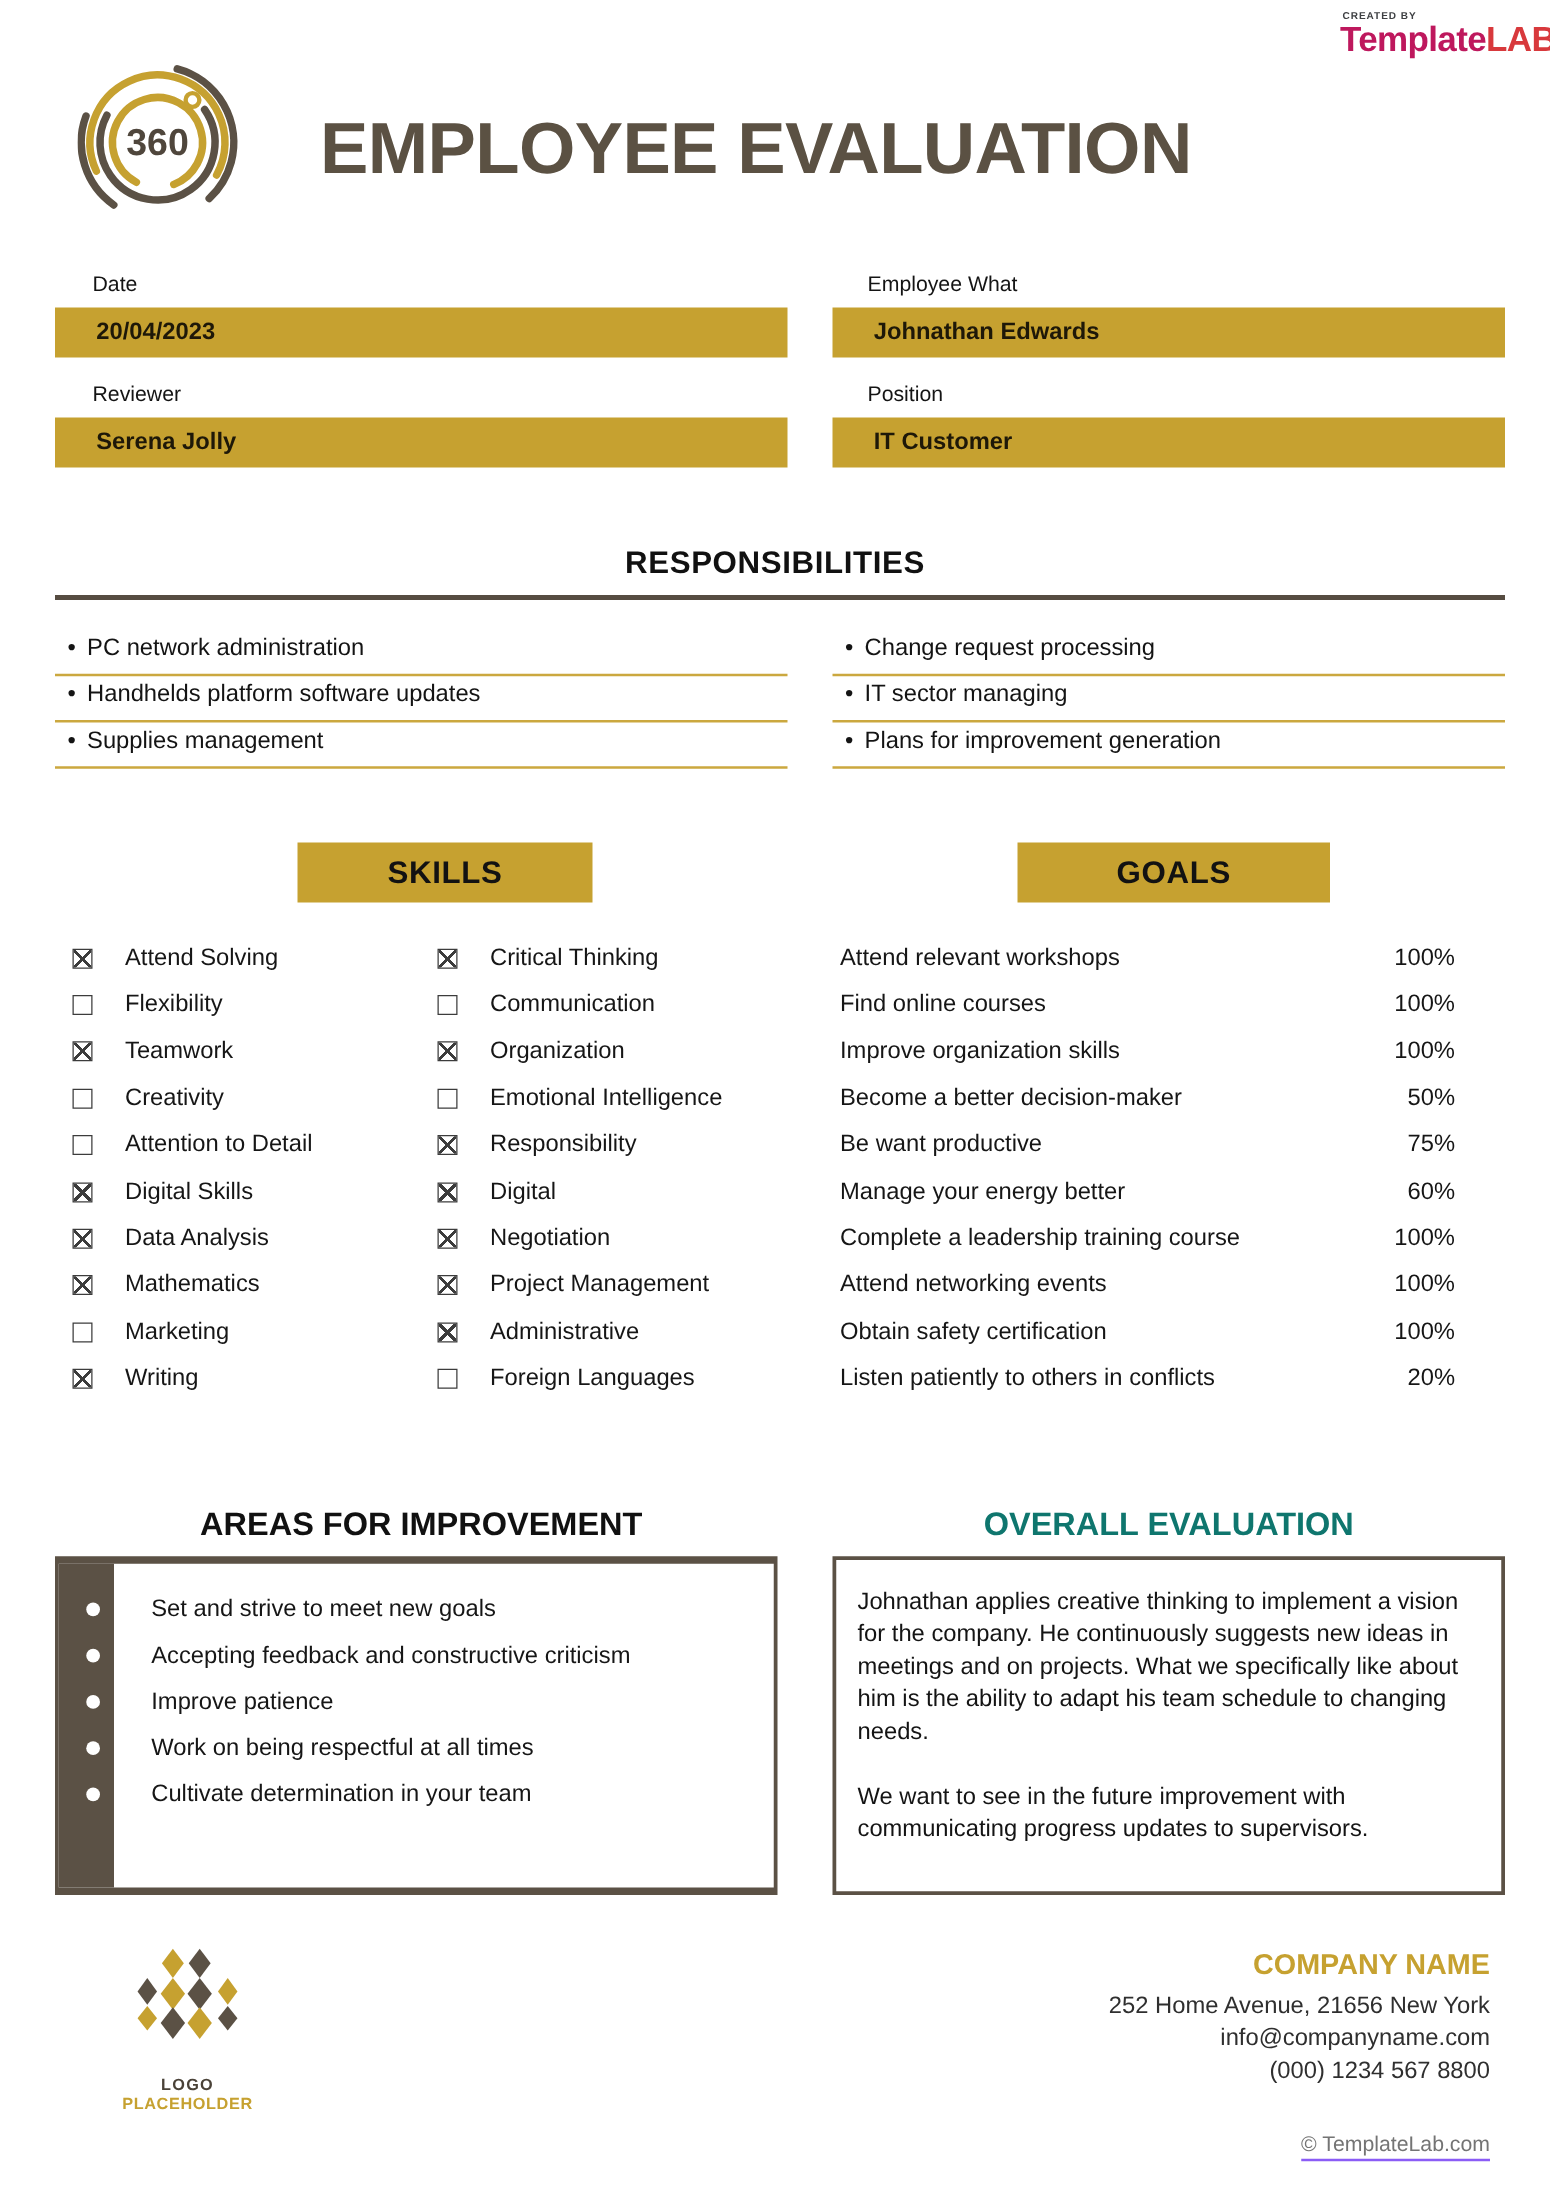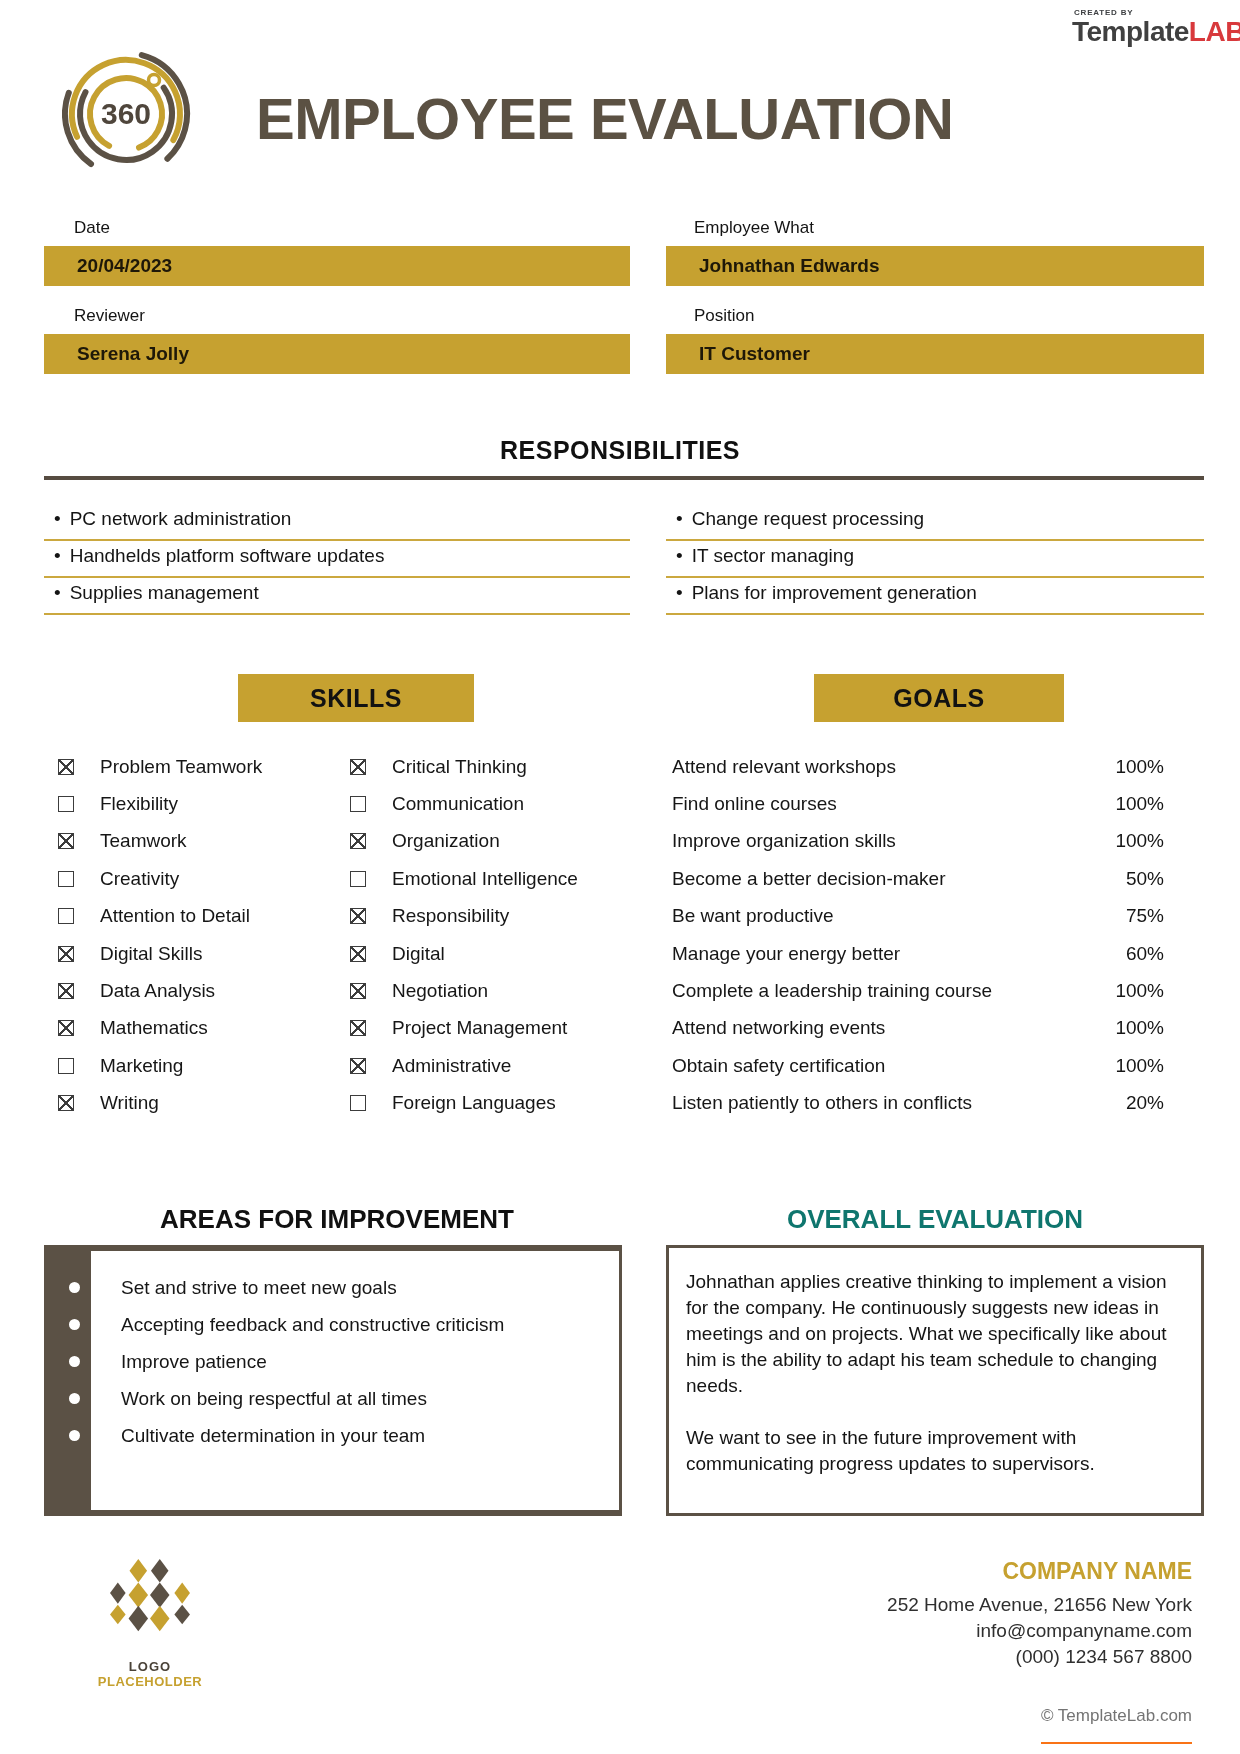--- a/index.html
+++ b/index.html
@@ -4,21 +4,21 @@
 <style>
   * { margin:0; padding:0; box-sizing:border-box; }
   html,body { background:#ffffff; }
   body { font-family:"Liberation Sans", sans-serif; }
   .page { position:relative; width:1240px; height:1754px; background:#fff; overflow:hidden; margin:0 auto; }
 
   
   .brand { position:absolute; top:8px; left:1072px; }
   .created-by { font-size:8px; font-weight:bold; color:#3E4043; letter-spacing:.8px; margin-left:2px; }
   .brand-line { font-size:28px; font-weight:bold; line-height:1.05; letter-spacing:-0.5px; }
-  .brand-template { color:#404040; }
+  .brand-template { color:#be185d; }
   .brand-lab { color:#D8393C; }
 
   
   .logo360 { position:absolute; left:62px; top:30px; }
   .doc-title { position:absolute; left:256px; top:90px; font-size:58px; font-weight:bold; color:#5B5143; line-height:1; letter-spacing:-0.5px; }
 
   
   .field-label { position:absolute; font-size:17px; color:#141414; }
   .lbl-date     { left:74px;  top:218px; }
   .lbl-employee { left:694px; top:218px; }
@@ -85,21 +85,21 @@
   .overall-box p { font-size:19px; line-height:26px; color:#141414; margin:0 0 26px 0; }
 
   
   .footer-logo { position:absolute; left:96px; top:1558px; width:108px; text-align:center; }
   .logo-line1 { font-size:13px; font-weight:bold; color:#4A4238; letter-spacing:1px; margin-top:19px; }
   .logo-line2 { font-size:13px; font-weight:bold; color:#C6A130; letter-spacing:.5px; }
   .company-block { position:absolute; right:48px; top:1558px; text-align:right; }
   .company-name { font-size:23px; font-weight:bold; color:#C6A130; margin-bottom:7px; }
   .company-line { font-size:19px; color:#2F2F2F; line-height:26px; }
   .copyright { position:absolute; right:48px; top:1706px; font-size:17px; color:#747474;
-               border-bottom:2px solid #f97316; padding-bottom:16px; }
+               border-bottom:2px solid #8b5cf6; padding-bottom:1px; }
 </style>
 </head>
 <body>
 
 <div class="page">
 
   <div class="brand">
     <div class="created-by">CREATED BY</div>
     <div class="brand-line"><span class="brand-template">Template</span><span class="brand-lab">LAB</span></div>
   </div>
@@ -141,21 +141,21 @@
     <div class="resp-item">IT sector managing</div>
     <div class="resp-item">Plans for improvement generation</div>
   </div>
 
   <div class="band skills-header">SKILLS</div>
   <div class="band goals-header">GOALS</div>
 
   <div class="skills-list">
     <div class="skill-row">
       <span class="cb checked"></span>
-      <span class="skill-label first">Problem Teamwork</span>
+      <span class="skill-label first">Attend Solving</span>
       <span class="cb checked"></span>
       <span class="skill-label">Critical Thinking</span>
     </div>
     <div class="skill-row">
       <span class="cb"></span>
       <span class="skill-label first">Flexibility</span>
       <span class="cb"></span>
       <span class="skill-label">Communication</span>
     </div>
     <div class="skill-row">

